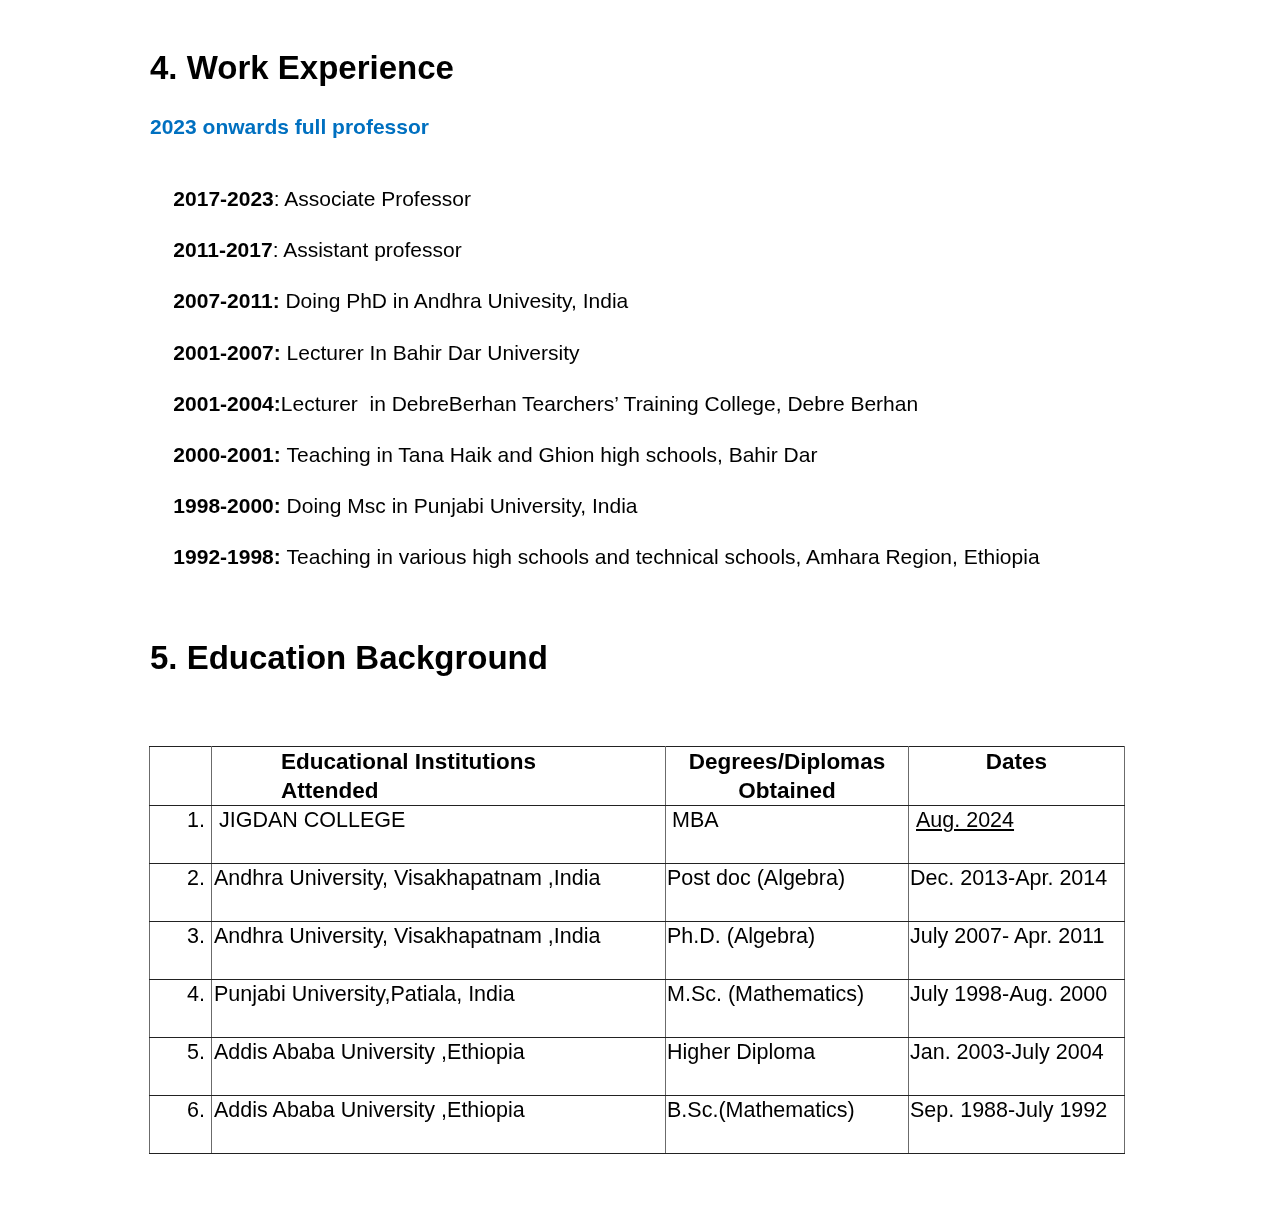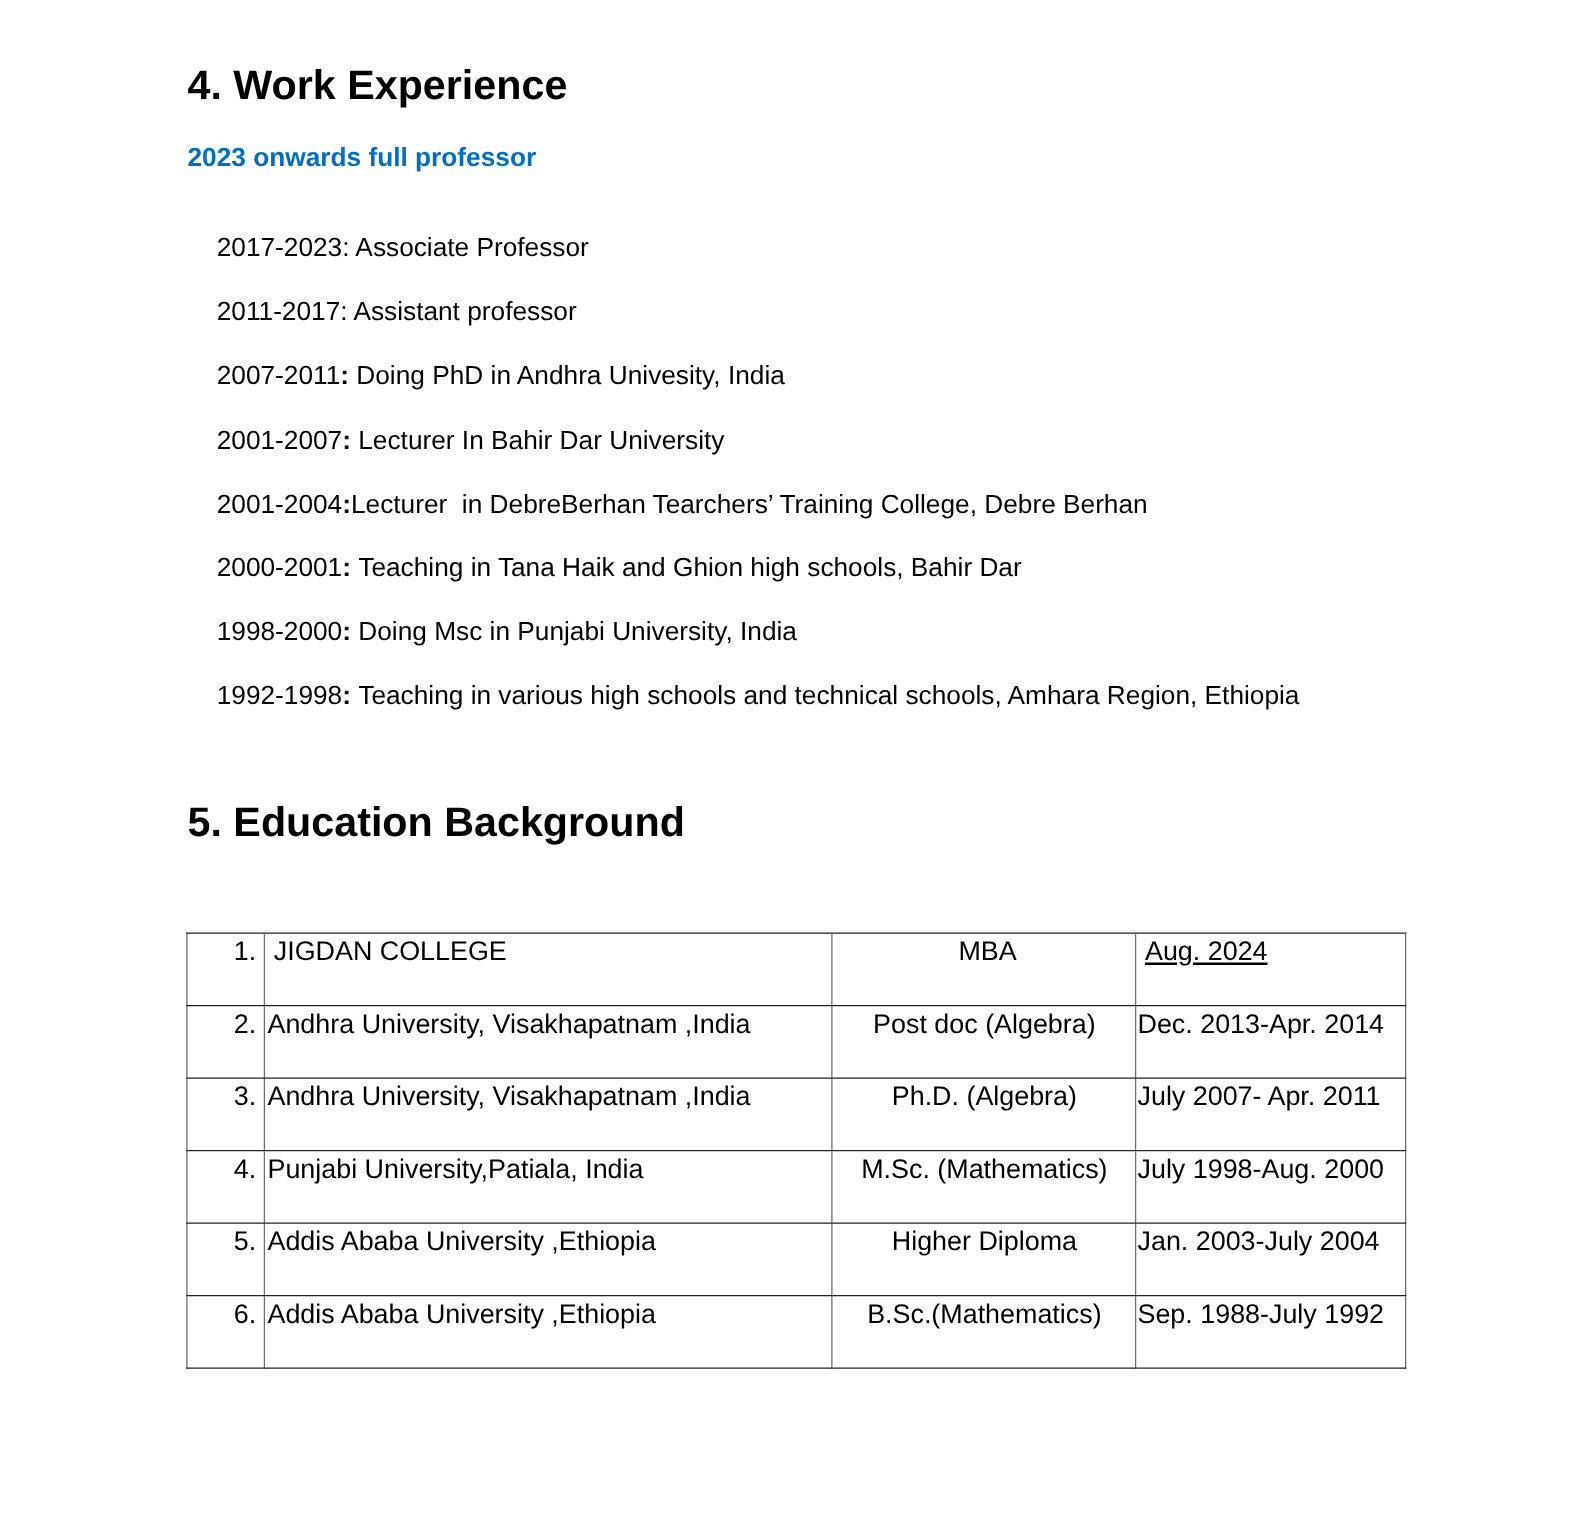--- a/index.html
+++ b/index.html
@@ -34,21 +34,21 @@
     #work-title { top: 51px; }
     #edu-title { top: 641px; }
 
     .work-line {
       position: absolute;
       left: 0;
       font-size: 21px;
       line-height: 1;
       white-space: pre;
     }
-    .work-line .yr { font-weight: normal; margin-top: 32px; }
+    .work-line .yr { font-weight: bold; margin-top: 32px; }
     .work-line .sep-bold { font-weight: bold; }
     .work-line.highlight {
       color: #0070C0;
       font-weight: bold;
     }
 
     table.edu {
       position: absolute;
       left: -1px;
       top: 746px;
@@ -72,21 +72,21 @@
       font-size: 22.5px;
     }
     table.edu tr.row td { height: 57px; }
     table.edu col.c-num { width: 62px; }
     table.edu col.c-inst { width: 454px; }
     table.edu col.c-deg { width: 243px; }
     table.edu col.c-date { width: 216px; }
 
     .num-cell { text-align: right; padding-right: 6px !important; }
     .inst-cell { padding-left: 2px !important; }
-    .deg-cell { padding-left: 1px !important; text-align: center; }
+    .deg-cell { padding-left: 1px !important; }
     .date-cell { padding-left: 1px !important; }
     .inst-head { text-align: left !important; padding-left: 69px !important; }
     .first-row .inst-cell { padding-left: 7px !important; margin-left: 36px; }
     .first-row .deg-cell { padding-left: 6px !important; }
     .first-row .date-cell { padding-left: 7px !important; text-decoration: underline; }
   </style>
 </head>
 <body>
 
 <div class="page">
@@ -123,20 +123,32 @@
   <h1 class="section-title" id="edu-title">5. Education Background</h1>
 
   <table class="edu">
     <colgroup>
       <col class="c-num">
         <col class="c-inst">
         <col class="c-deg">
         <col class="c-date">
     </colgroup>
     <tbody>
+        <tr class="header">
+      <th></th>
+      <th class="inst-head">
+        <div>Educational Institutions</div>
+        <div>Attended</div>
+      </th>
+      <th>
+        <div>Degrees/Diplomas</div>
+        <div>Obtained</div>
+      </th>
+      <th>Dates</th>
+    </tr>
     <tr class="row first-row">
       <td class="num-cell">1.</td>
       <td class="inst-cell">JIGDAN COLLEGE</td>
       <td class="deg-cell">MBA</td>
       <td class="date-cell">Aug. 2024</td>
     </tr>
     <tr class="row">
       <td class="num-cell">2.</td>
       <td class="inst-cell">Andhra  University, Visakhapatnam ,India</td>
       <td class="deg-cell">Post doc (Algebra)</td>

